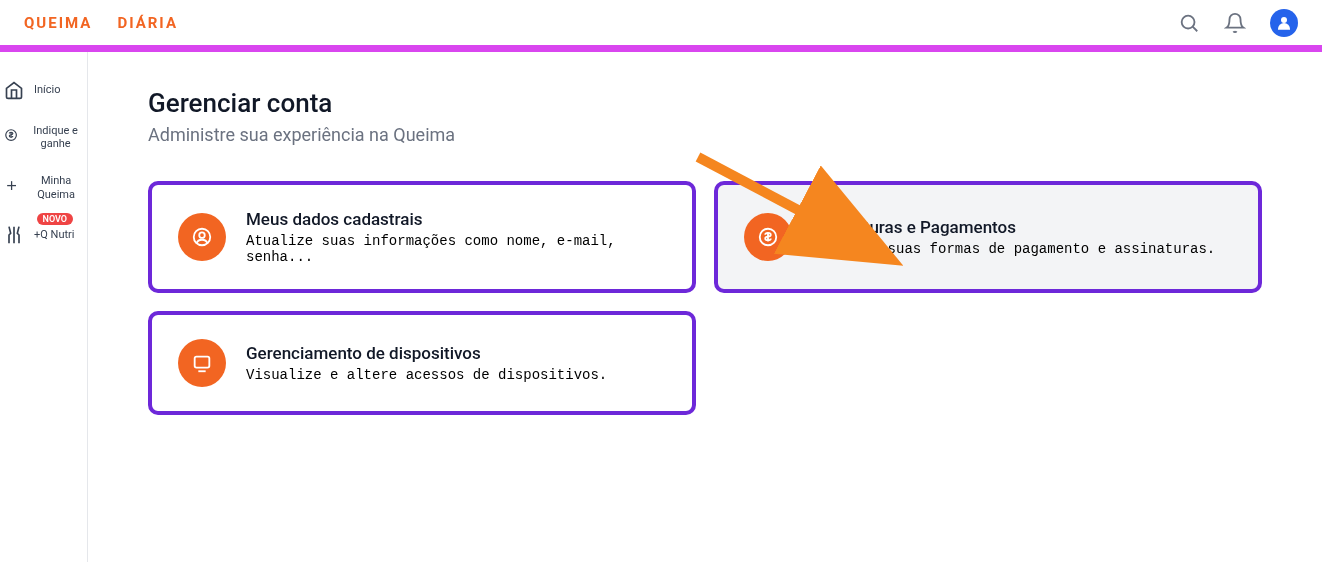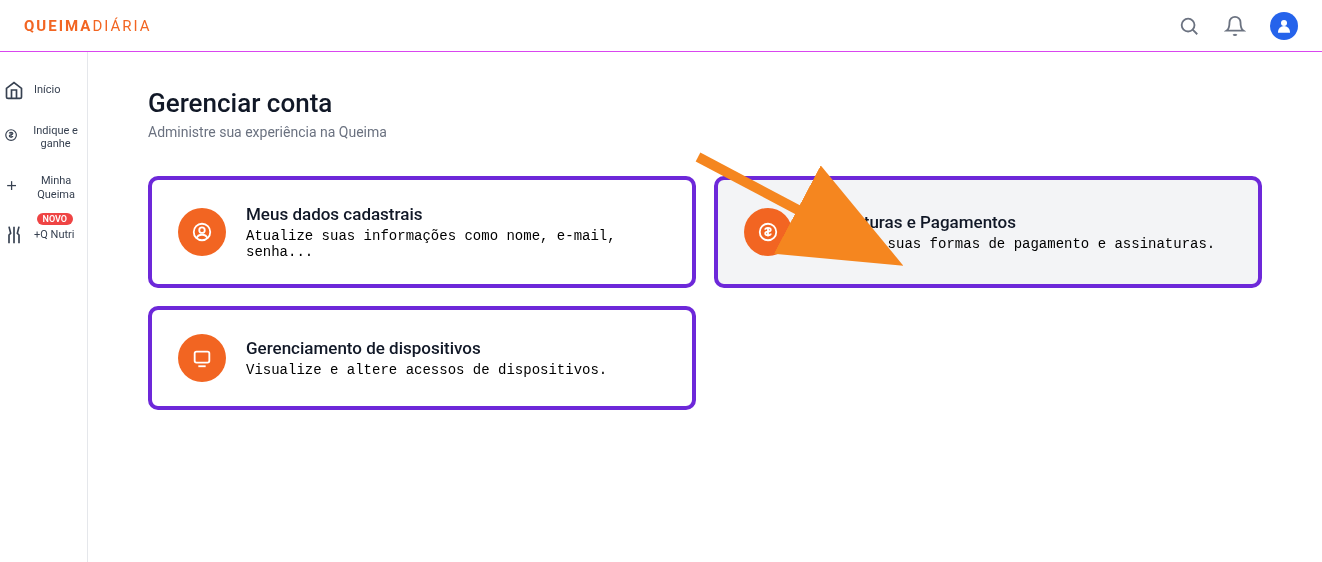--- a/index.html
+++ b/index.html
@@ -1,28 +1,28 @@
 <!DOCTYPE html>
 <html><head>
   <meta charset="utf-8">
   <style>
     * { margin: 0; padding: 0; box-sizing: border-box; }
     body { font-family: -apple-system, BlinkMacSystemFont, 'Segoe UI', Roboto, sans-serif; background: #fff; color: #1f2937; }
     
     .header {
       height: 52px;
-      border-bottom: 1px solid #d946ef;
+      border-bottom: 7px solid #d946ef;
       display: flex;
       align-items: center;
       justify-content: space-between;
       padding: 0 24px;
     }
     .logo { display: flex; align-items: center; }
     .logo-text1 { color: #f26522; font-weight: 700; letter-spacing: 2px; font-size: 15px; }
-    .logo-text2 { color: #f26522; font-weight: 400; letter-spacing: 2px; font-size: 15px; }
+    .logo-text2 { color: #f26522; font-weight: 700; letter-spacing: 2px; font-size: 15px; margin-left: 25px; }
     .header-icons { display: flex; align-items: center; gap: 24px; }
     .header-icon { width: 22px; height: 22px; cursor: pointer; }
     .avatar-icon {
       width: 28px; height: 28px; border-radius: 50%;
       background: #2563eb; display: flex; align-items: center; justify-content: center;
       cursor: pointer;
     }
     
     .layout { display: flex; }
     
@@ -47,21 +47,21 @@
       position: absolute; top: -12px; right: 14px;
       background: #ef4444; color: #fff; font-size: 9px;
       padding: 1px 6px; border-radius: 8px; font-weight: 600;
     }
     
     .main {
       flex: 1;
       padding: 36px 60px;
     }
     .page-title { font-size: 26px; font-weight: 500; color: #111827; margin-bottom: 6px; }
-    .page-subtitle { font-size: 14px; color: #6b7280; margin-bottom: 36px; }
+    .page-subtitle { font-size: 18px; color: #6b7280; margin-bottom: 36px; }
     
     .cards-grid {
       display: grid;
       grid-template-columns: 1fr 1fr;
       gap: 18px;
     }
     .card {
       border: 4px solid #6d28d9;
       border-radius: 10px;
       padding: 24px 26px;

